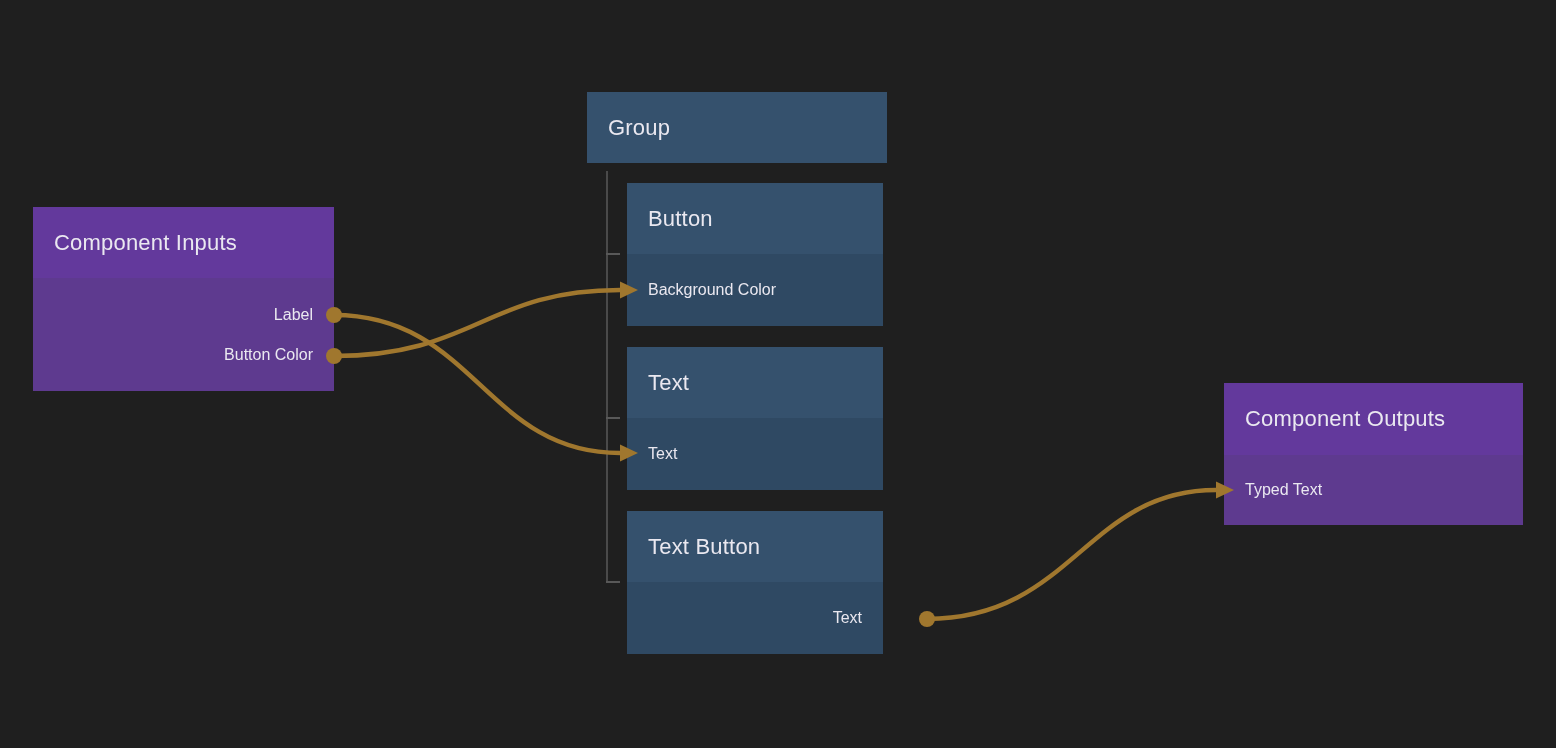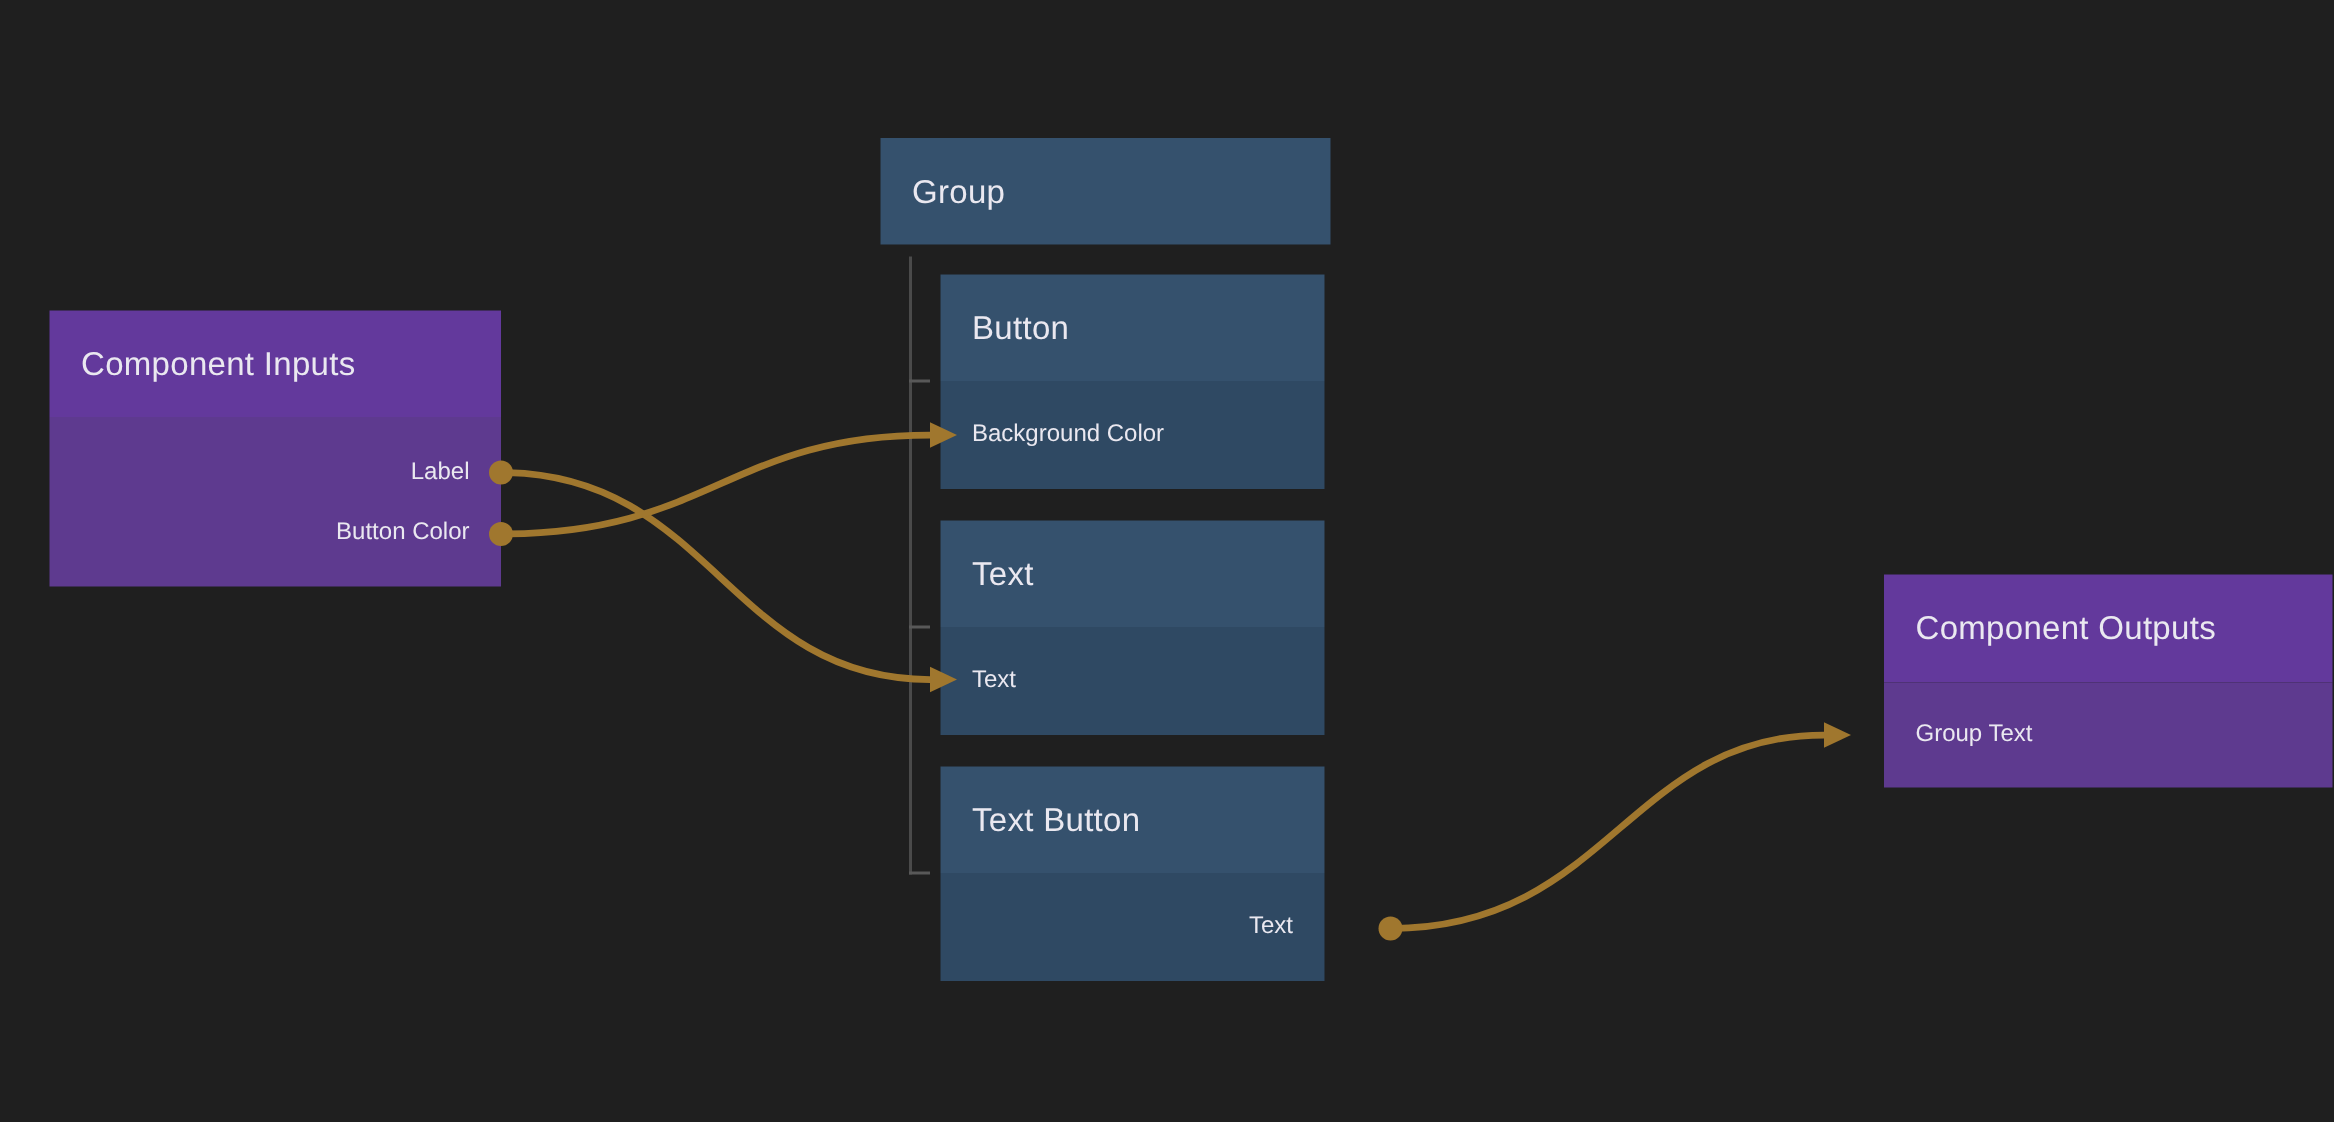--- a/index.html
+++ b/index.html
@@ -59,21 +59,21 @@
 
   
   #n-button, #n-text, #n-textinput { left: 627px; width: 256px; }
   #n-button { top: 183px; }
   #n-text { top: 347px; }
   #n-textinput { top: 511px; }
   #n-button .node-header, #n-text .node-header, #n-textinput .node-header { height: 71px; }
   #n-button .port-row, #n-text .port-row, #n-textinput .port-row { height: 72px; }
 
   
-  #n-outputs { left: 1224px; top: 383px; width: 299px; margin-left: 32px; }
+  #n-outputs { left: 1224px; top: 383px; width: 299px; }
   #n-outputs .node-header { height: 72px; }
   #n-outputs .port-row { height: 70px; }
 
   
   .tree-vline {
     position: absolute;
     left: 606px; top: 171px;
     width: 2px; height: 412px;
     background: #4a4a4a;
     z-index: 0;
@@ -163,21 +163,21 @@
       </div>
     </div>
   </div>
 
   <div class="node purple" id="n-outputs">
     <div class="node-header">
       <span>Component Outputs</span>
     </div>
     <div class="node-body">
       <div class="port-row">
-        <span>Group Text</span>
+        <span>Typed Text</span>
       </div>
     </div>
   </div>
 
   <svg class="wires" viewBox="0 0 1556 748" xmlns="http://www.w3.org/2000/svg">
 
     <path d="M 334 315 C 474 315, 486 453, 620 453" stroke="#a0772e" stroke-width="4.5" fill="none" stroke-linecap="round"></path>
     <polygon points="638,453 620,444.5 620,461.5" fill="#a0772e"></polygon>
 
     <path d="M 334 356 C 474 356, 486 290, 620 290" stroke="#a0772e" stroke-width="4.5" fill="none" stroke-linecap="round"></path>

